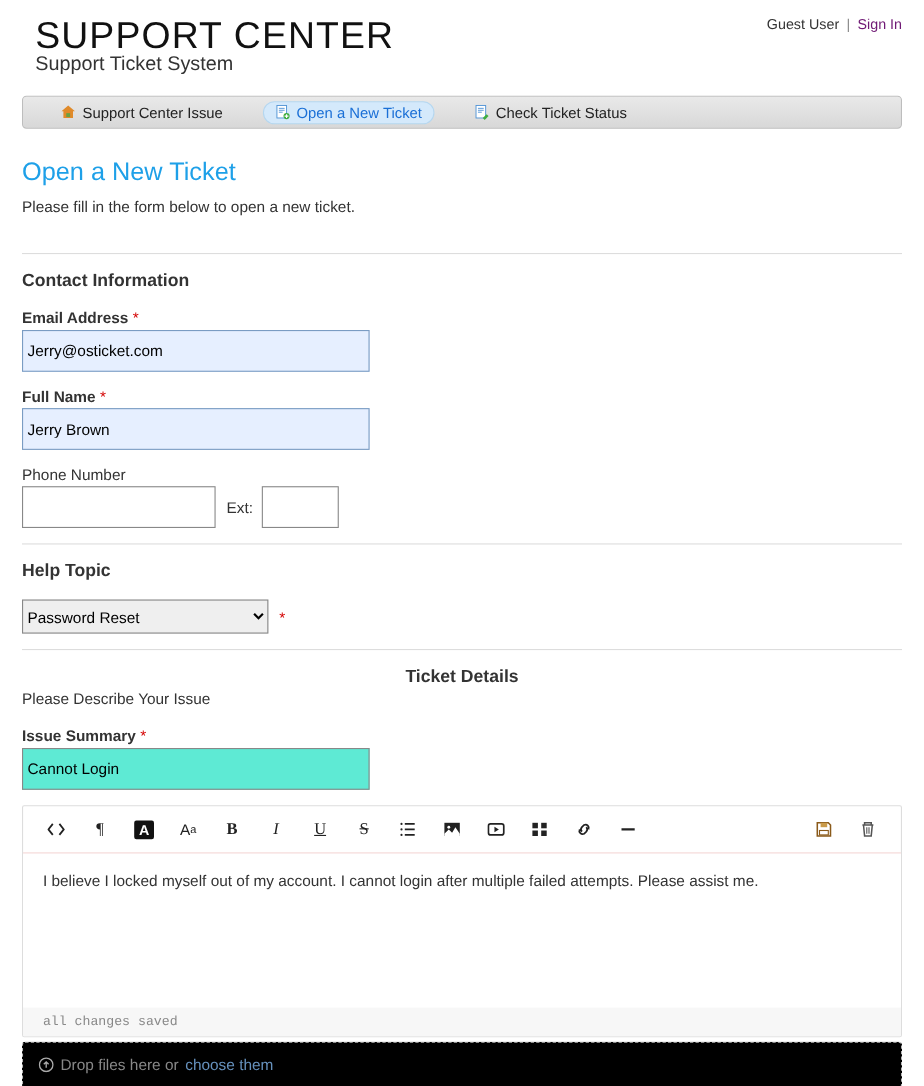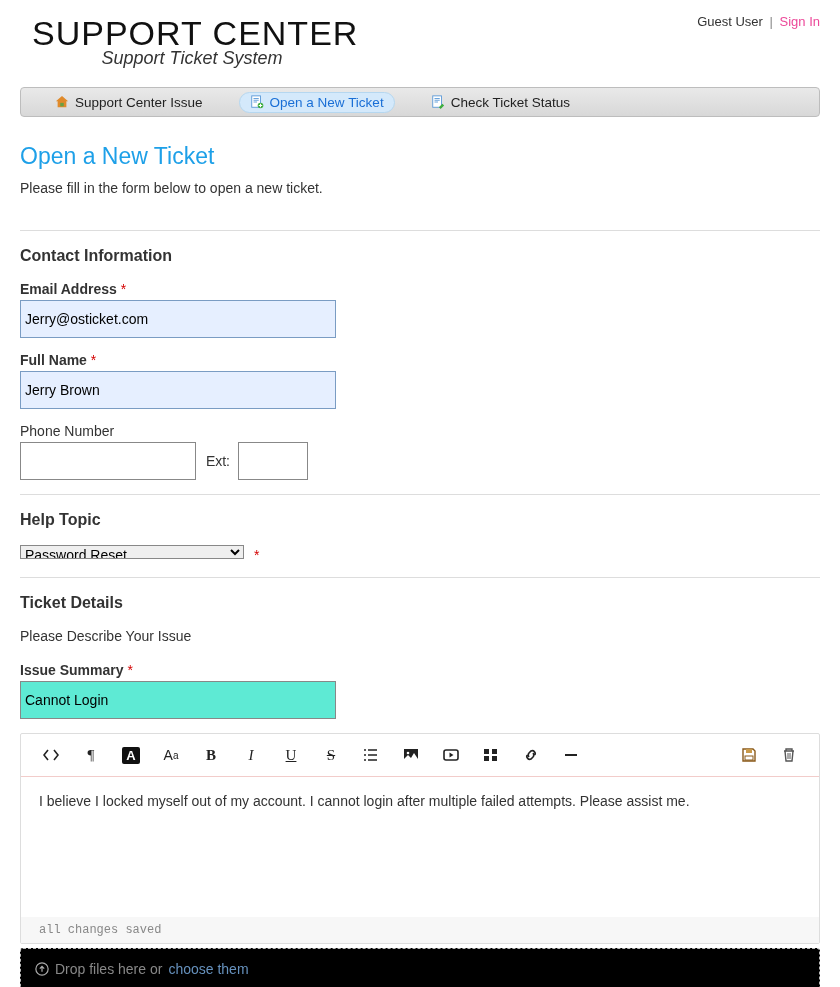--- a/index.html
+++ b/index.html
@@ -16,38 +16,37 @@
     padding: 10px 20px 40px 20px;
     position: relative;
   }
   .top-right {
     position: absolute;
     top: 14px;
     right: 20px;
     font-size: 13px;
   }
   .top-right .sep { color: #888; margin: 0 3px; }
-  .signin-link { color: #ec4899; text-decoration: none; }
+  .signin-link { color: #701a75; text-decoration: none; }
   .logo {
     padding: 6px 0 0 12px;
   }
   .logo-main {
     font-size: 34px;
     font-weight: 400;
     letter-spacing: 1px;
     color: #111;
     line-height: 1;
   }
   .logo-sub {
     font-size: 18px;
     color: #333;
-    text-align: center;
+    text-align: left;
     width: 320px;
     margin-top: -2px;
-    font-style: italic;
   }
   .navbar {
     margin-top: 18px;
     height: 30px;
     background: linear-gradient(#e9e9e9,#d8d8d8);
     border: 1px solid #bdbdbd;
     border-radius: 4px;
     display: flex;
     align-items: center;
     padding: 0 24px;
@@ -111,27 +110,27 @@
   }
   .text-input.ext { width: 70px; }
   .text-input.summary {
     background: #5eead4;
     border: 1px solid #888;
   }
   .field-block { margin-bottom: 14px; }
   .ext-label { margin: 0 4px 0 6px; font-size: 14px; }
   select.topic-select {
     width: 224px;
-    height: 14px;
+    height: 31px;
     font-size: 14px;
     font-family: inherit;
     border: 1px solid #888;
   }
   .section-gap { margin-top: 22px; }
-  .subtext { font-size: 14px; margin-top: 16px; margin-bottom: 18px; }
+  .subtext { font-size: 14px; margin-top: 2px; margin-bottom: 18px; }
   
   .editor-wrap {
     border: 1px solid #ddd;
     border-radius: 2px;
     margin-top: 6px;
   }
   .editor-toolbar {
     display: flex;
     align-items: center;
     padding: 8px 10px;
@@ -286,21 +285,21 @@
   <div class="section-heading">Help Topic</div>
   <div class="field-block">
     <select class="topic-select">
       <option>Password Reset</option>
     </select>
     <span class="req" style="margin-left:6px;">*</span>
   </div>
 
   <hr class="sep section-gap">
 
-  <div class="section-heading" style="margin-bottom:0;">Ticket Details</div>
+  <div class="section-heading" style="margin-bottom:0;text-align:center;">Ticket Details</div>
   <div class="subtext">Please Describe Your Issue</div>
 
   <label class="field-label">
     <span>Issue Summary</span> <span class="req">*</span>
   </label>
   <input type="text" class="text-input summary" value="Cannot Login" style="">
 
   <div class="editor-wrap" style="margin-top:14px;">
     <div class="editor-toolbar">
       <div class="tb-btn">

